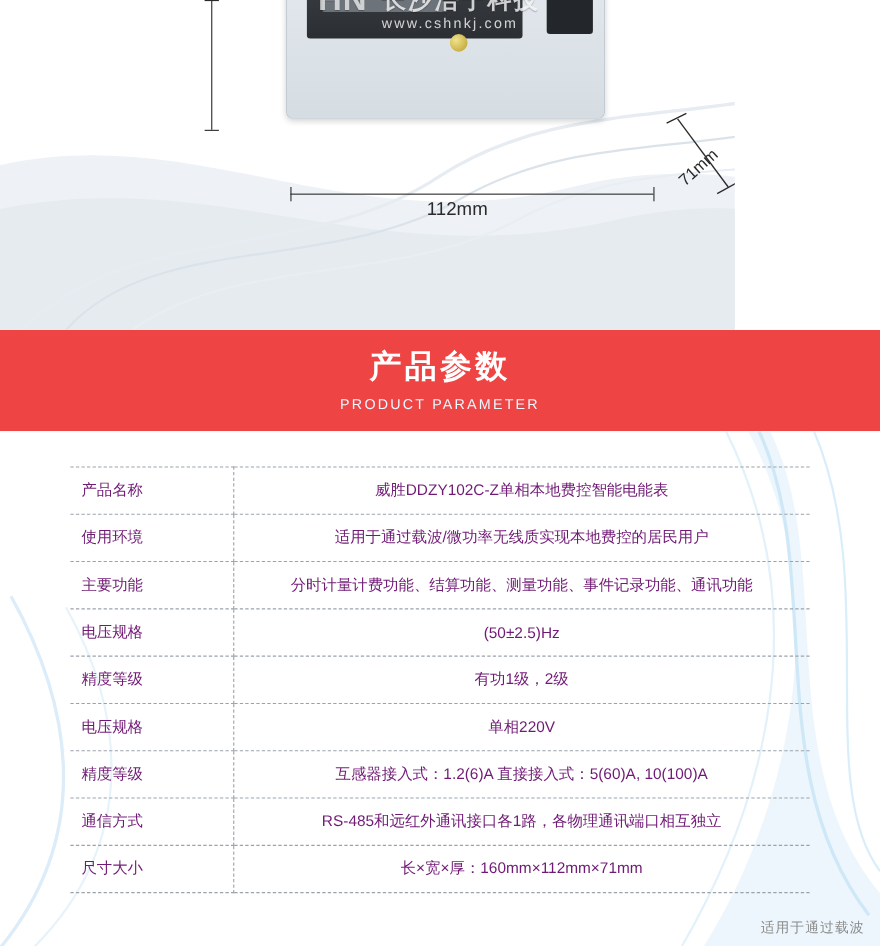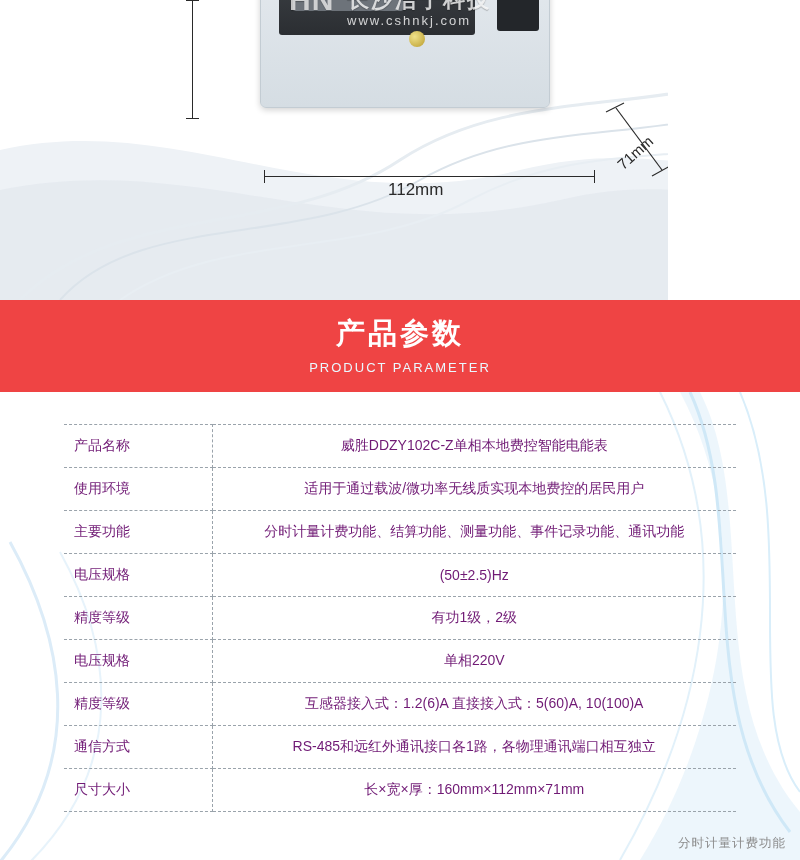--- a/index.html
+++ b/index.html
@@ -255,17 +255,17 @@
           <td class="spec-val">RS-485和远红外通讯接口各1路，各物理通讯端口相互独立</td>
         </tr>
         <tr>
           <td class="spec-key">尺寸大小</td>
           <td class="spec-val">长×宽×厚：160mm×112mm×71mm</td>
         </tr>
       </tbody>
     </table>
 
     <div class="footer-wm">
-      <span>分时计量计费功能</span>
+      <span>适用于通过载波</span>
     </div>
   </div>
 
 </div>
 
 </body></html>

